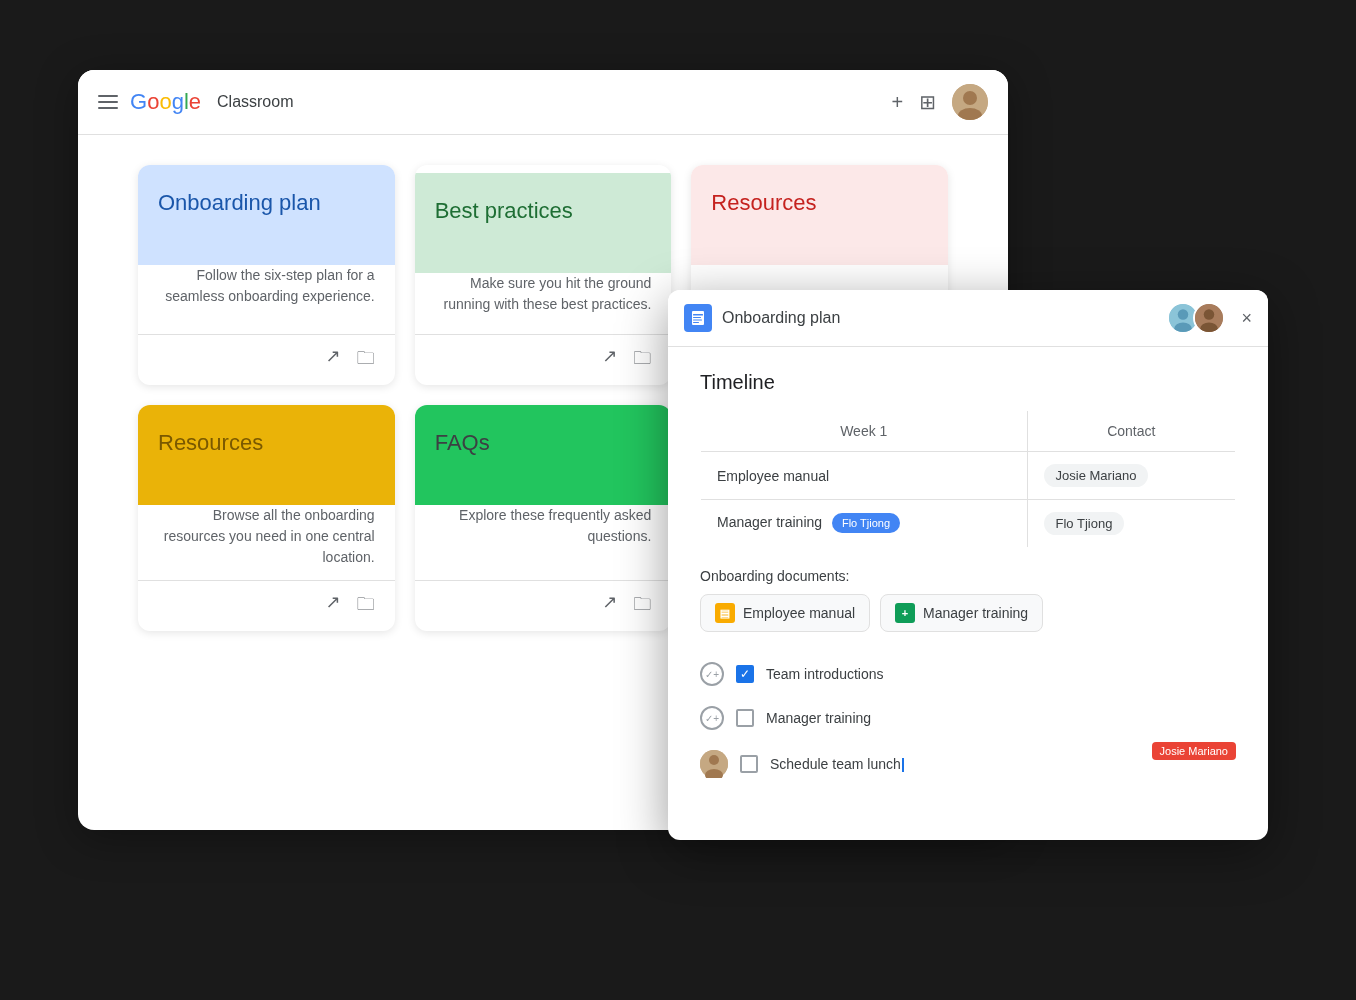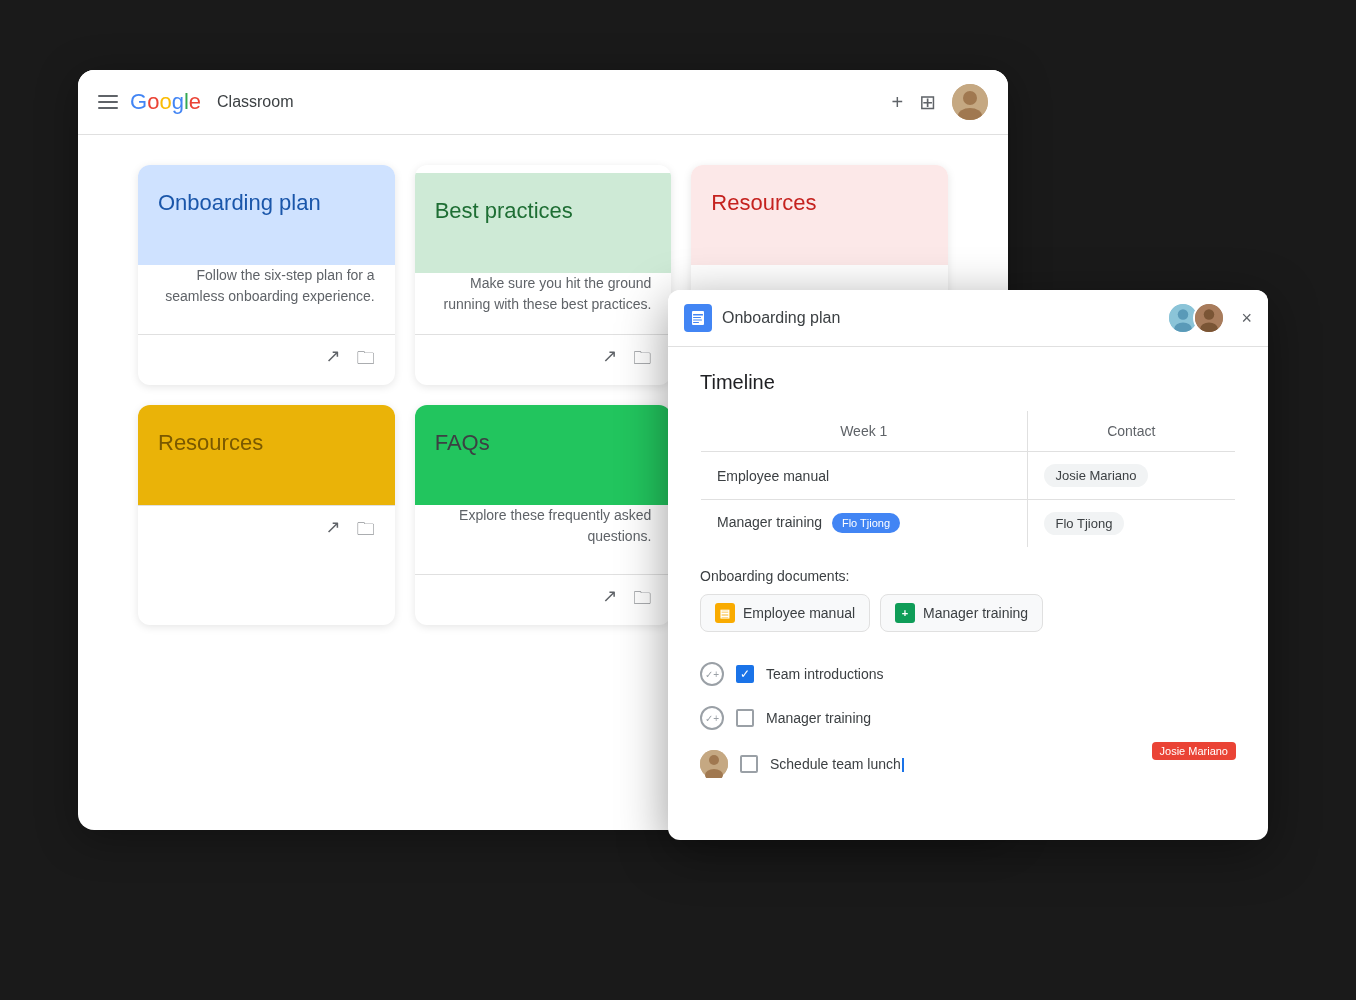--- a/index.html
+++ b/index.html
@@ -504,20 +504,23 @@
         </div>
         <div class="card-footer">
           <span class="card-footer-icon">↗</span>
           <span class="card-footer-icon">🗀</span>
         </div>
       </div>
 
       <div class="card card-yellow">
         <div class="card-header">
           <div class="card-title">Resources</div>
+        </div>
+        <div class="card-body">
+          <div class="card-desc">Browse all the onboarding resources you need in one central location.</div>
         </div>
         <div class="card-footer">
           <span class="card-footer-icon">↗</span>
           <span class="card-footer-icon">🗀</span>
         </div>
       </div>
 
       <div class="card card-gray">
         <div class="card-header">
           <div class="card-title">FAQs</div>

